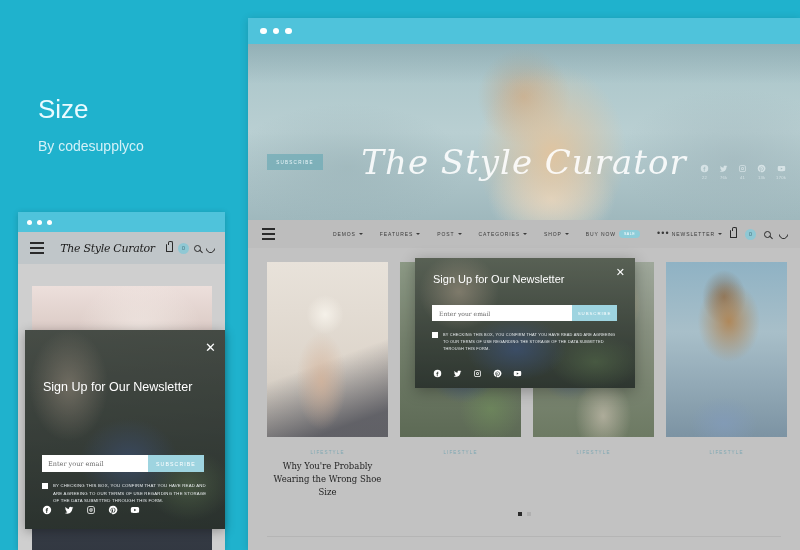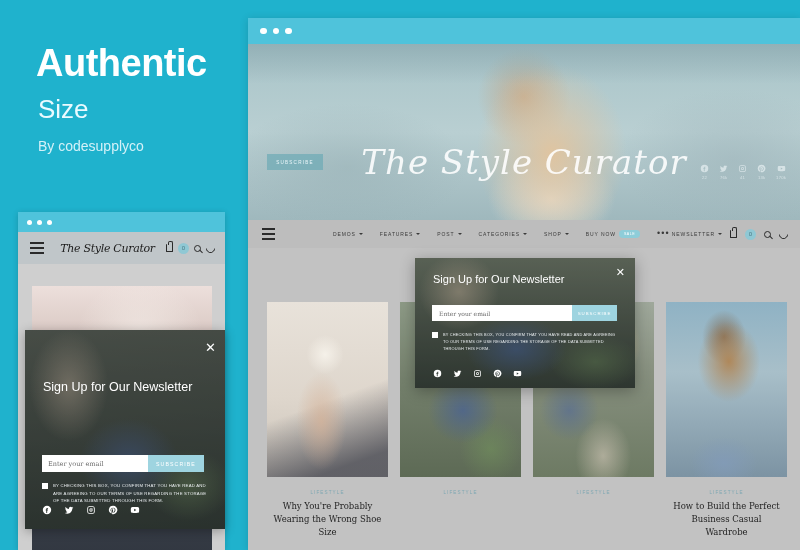--- a/index.html
+++ b/index.html
@@ -373,21 +373,21 @@
   }
   .d-nav-right .nav-link { gap: 3px; }
 
   
   .d-grid {
     display: flex;
     gap: 12px;
     padding: 14px 19px 0 19px;
     background: #c2c2c2;
   }
-  .card { width: 121px; margin-top: 40px; }
+  .card { width: 121px; }
   .card-img {
     width: 121px; height: 175px;
     position: relative;
     overflow: hidden;
   }
   .ci-1 {
     background: linear-gradient(180deg, #e8e2da 0%, #ded6cc 55%, #c9c2b8 100%);
   }
   .ci-1::after {
     content: "";
@@ -492,21 +492,20 @@
   .d-popup .pup-sub-btn { width: 45px; font-size: 4.4px; letter-spacing: 0.9px; }
   .d-popup .pup-consent { left: 17px; top: 73px; width: 186px; }
   .d-popup .pup-consent-text { font-size: 3.9px; line-height: 1.8; }
   .d-popup .pup-social { left: 18px; bottom: 10px; gap: 11px; }
   .d-popup .soc { width: 9px; height: 9px; }
 </style>
 </head>
 <body>
 
 <div class="promo-panel">
-  <div class="promo-title">Authentic</div>
   <div class="promo-subtitle">Size</div>
   <div class="promo-byline">By codesupplyco</div>
 </div>
 
 <div class="mobile-frame">
   <div class="m-titlebar">
     <span class="dot"></span>
     <span class="dot"></span>
     <span class="dot"></span>
   </div>
@@ -681,21 +680,20 @@
       <div class="card-img ci-2"></div>
       <div class="card-cat">LIFESTYLE</div>
     </div>
     <div class="card">
       <div class="card-img ci-3"></div>
       <div class="card-cat">LIFESTYLE</div>
     </div>
     <div class="card">
       <div class="card-img ci-4"></div>
       <div class="card-cat">LIFESTYLE</div>
-      <div class="card-title">How to Build the Perfect Business Casual Wardrobe</div>
     </div>
   </div>
 
   <div class="d-pager">
     <span class="pg-dot active"></span>
     <span class="pg-dot"></span>
   </div>
   <div class="d-divider"></div>
 
   <div class="d-popup">

